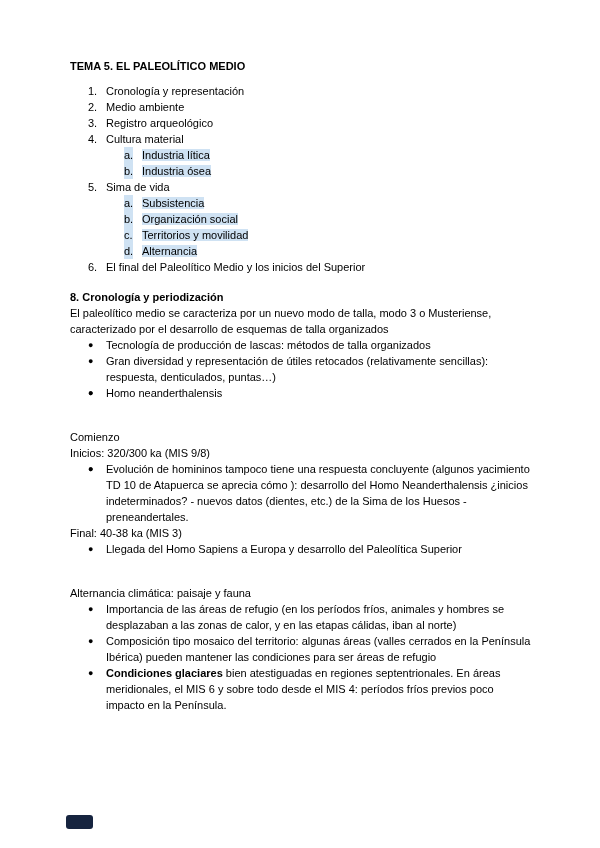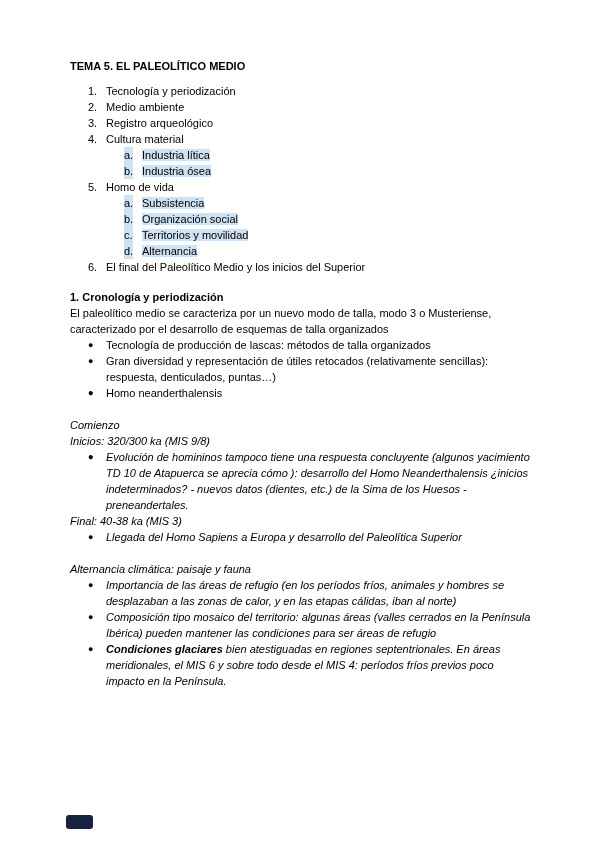--- a/index.html
+++ b/index.html
@@ -20,40 +20,40 @@
   .li.l1 { padding-left:36px; }
   .li.l1 .num { position:absolute; left:18px; }
   .li.l2 { padding-left:72px; }
   .li.l2 .num { position:absolute; left:54px; }
   .hl .num, .hl .txt { background:#cfe2f3; }
   .section-heading { font-weight:bold; margin-top:14px; }
   .para { }
   .bullet { position:relative; padding-left:36px; }
   .bullet .marker { position:absolute; left:18px; top:0; font-size:9px; }
   .bullet .bold { font-weight:bold; }
-  .block { margin-top:16px;font-style:italic; }
+  .block { margin-top:28px; }
   .footer-logo {
     position:absolute;
     left:66px; top:815px;
     width:27px; height:14px;
     border-radius:3px;
     background:#16243f;
   }
 </style>
 </head>
 <body>
 
 <div class="page">
 
   <div class="doc-title">TEMA 5. EL PALEOLÍTICO MEDIO</div>
 
   <div class="outline">
     <div class="li l1">
       <span class="num">1.</span>
-      <span class="txt">Tecnología y periodización</span>
+      <span class="txt">Cronología y representación</span>
     </div>
     <div class="li l1">
       <span class="num">2.</span>
       <span class="txt">Medio ambiente</span>
     </div>
     <div class="li l1">
       <span class="num">3.</span>
       <span class="txt">Registro arqueológico</span>
     </div>
     <div class="li l1">
@@ -63,21 +63,21 @@
     <div class="li l2 hl">
       <span class="num">a.</span>
       <span class="txt">Industria lítica</span>
     </div>
     <div class="li l2 hl">
       <span class="num">b.</span>
       <span class="txt">Industria ósea</span>
     </div>
     <div class="li l1">
       <span class="num">5.</span>
-      <span class="txt">Homo de vida</span>
+      <span class="txt">Sima de vida</span>
     </div>
     <div class="li l2 hl">
       <span class="num">a.</span>
       <span class="txt">Subsistencia</span>
     </div>
     <div class="li l2 hl">
       <span class="num">b.</span>
       <span class="txt">Organización social</span>
     </div>
     <div class="li l2 hl">
@@ -87,21 +87,21 @@
     <div class="li l2 hl">
       <span class="num">d.</span>
       <span class="txt">Alternancia</span>
     </div>
     <div class="li l1">
       <span class="num">6.</span>
       <span class="txt">El final del Paleolítico Medio y los inicios del Superior</span>
     </div>
   </div>
 
-  <div class="section-heading">1. Cronología y periodización</div>
+  <div class="section-heading">8. Cronología y periodización</div>
   <div class="para">El paleolítico medio se caracteriza por un nuevo modo de talla, modo 3 o Musteriense, caracterizado por el desarrollo de esquemas de talla organizados</div>
 
   <div>
     <div class="bullet">
       <span class="marker">●</span>
       <span class="txt">Tecnología de producción de lascas: métodos de talla organizados</span>
     </div>
     <div class="bullet">
       <span class="marker">●</span>
       <span class="txt">Gran diversidad y representación de útiles retocados (relativamente sencillas): respuesta, denticulados, puntas…)</span>

